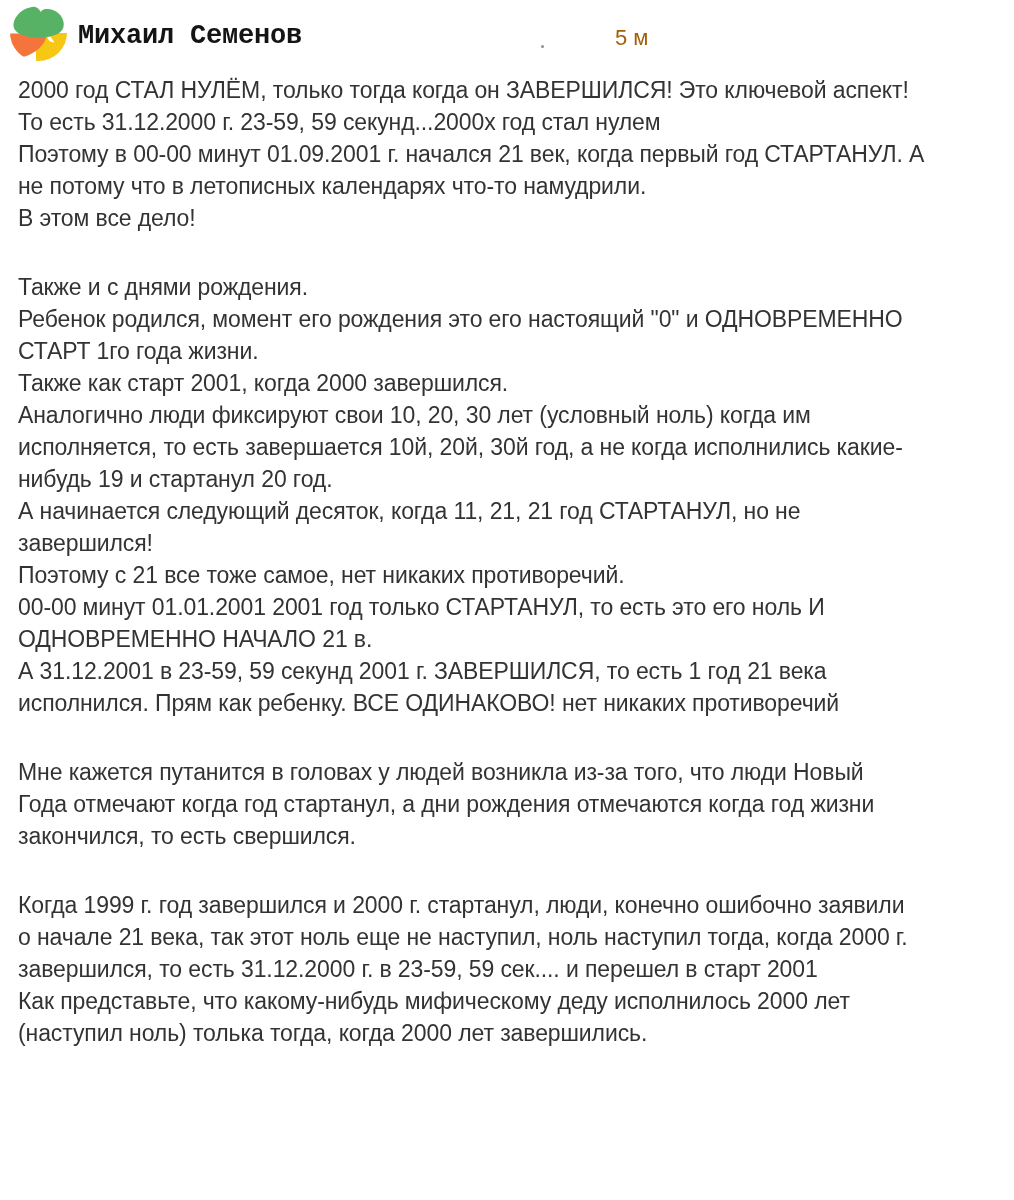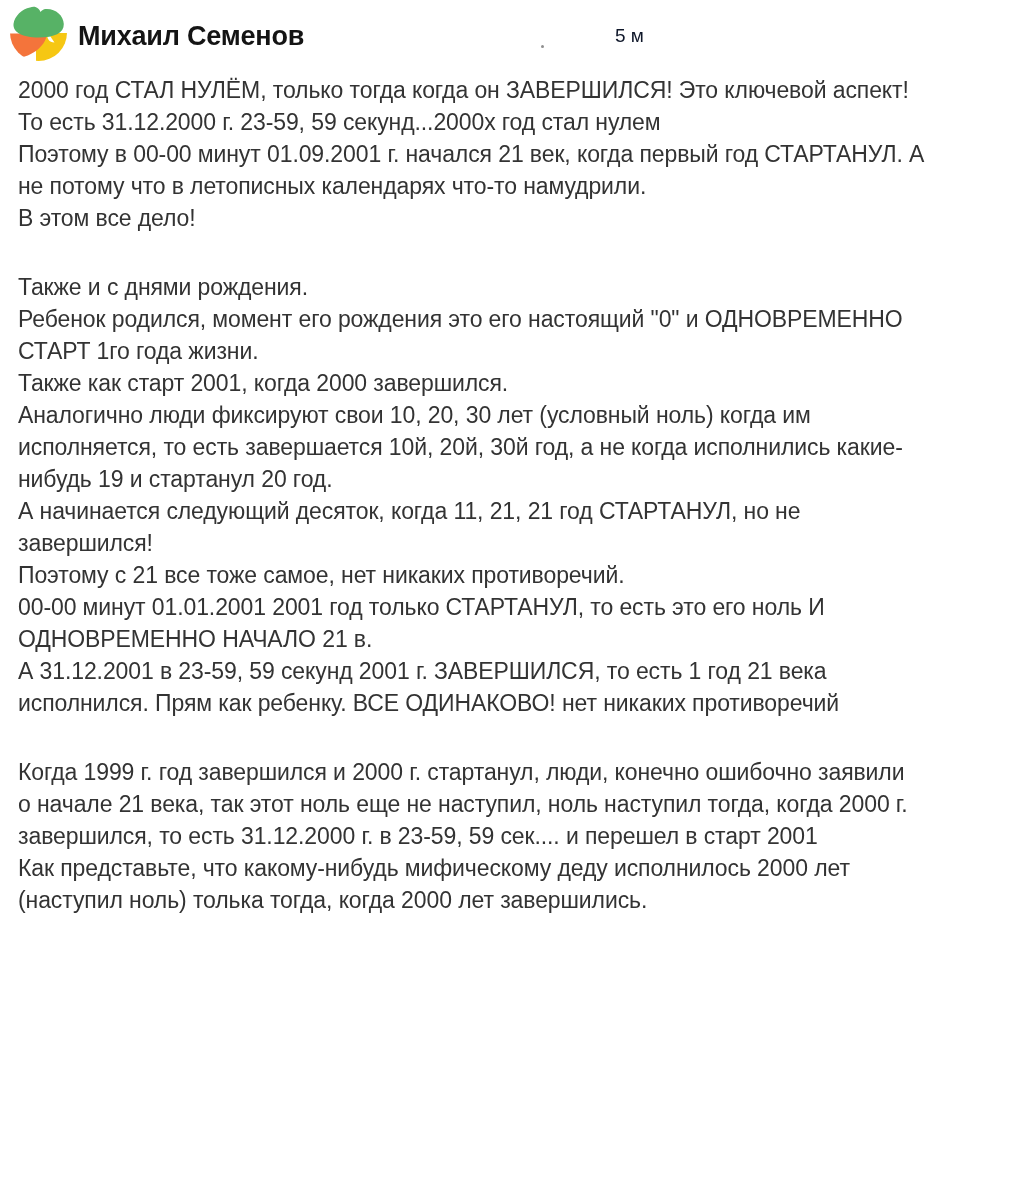--- a/index.html
+++ b/index.html
@@ -21,33 +21,34 @@
     cursor: pointer;
   }
   .author-name {
     position: absolute;
     left: 78px; top: 21px;
     font-size: 27px;
     font-weight: 700;
     color: #141414;
     letter-spacing: -0.2px;
     cursor: pointer;
+    font-family: Liberation Mono, monospace;
   }
   .separator-dot {
     position: absolute;
     left: 541px; top: 45px;
     width: 3px; height: 3px;
     border-radius: 50%;
     background: #8f8f8f;
   }
   .timestamp {
     position: absolute;
     left: 615px; top: 25px;
-    font-size: 19px;
-    color: #0f172a;
+    font-size: 22px;
+    color: #a16207;
   }
 
   
   .comment-body {
     position: absolute;
     left: 18px; top: 74px;
     width: 990px;
     font-size: 23px;
     line-height: 32px;
     color: #333333;
@@ -102,20 +103,23 @@
 Аналогично люди фиксируют свои 10, 20, 30 лет (условный ноль) когда им
 исполняется, то есть завершается 10й, 20й, 30й год, а не когда исполнились какие-
 нибудь 19 и стартанул 20 год.
 А начинается следующий десяток, когда 11, 21, 21 год СТАРТАНУЛ, но не
 завершился!
 Поэтому с 21 все тоже самое, нет никаких противоречий.
 00-00 минут 01.01.2001 2001 год только СТАРТАНУЛ, то есть это его ноль И
 ОДНОВРЕМЕННО НАЧАЛО 21 в.
 А 31.12.2001 в 23-59, 59 секунд 2001 г. ЗАВЕРШИЛСЯ, то есть 1 год 21 века
 исполнился. Прям как ребенку. ВСЕ ОДИНАКОВО! нет никаких противоречий</p>
+    <p class="comment-paragraph">Мне кажется путанится в головах у людей возникла из-за того, что люди Новый
+Года отмечают когда год стартанул, а дни рождения отмечаются когда год жизни
+закончился, то есть свершился.</p>
     <p class="comment-paragraph">Когда 1999 г. год завершился и 2000 г. стартанул, люди, конечно ошибочно заявили
 о начале 21 века, так этот ноль еще не наступил, ноль наступил тогда, когда 2000 г.
 завершился, то есть 31.12.2000 г. в 23-59, 59 сек.... и перешел в старт 2001
 Как представьте, что какому-нибудь мифическому деду исполнилось 2000 лет
 (наступил ноль) толька тогда, когда 2000 лет завершились.</p>
   </div>
 
 </div>
 
 </body></html>

